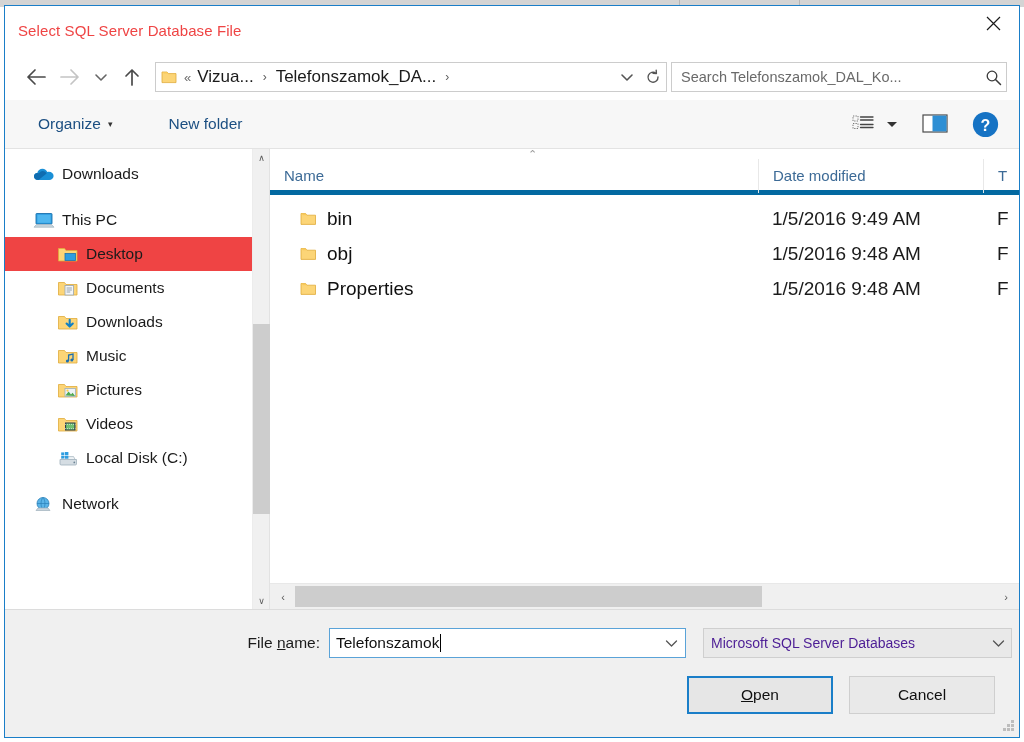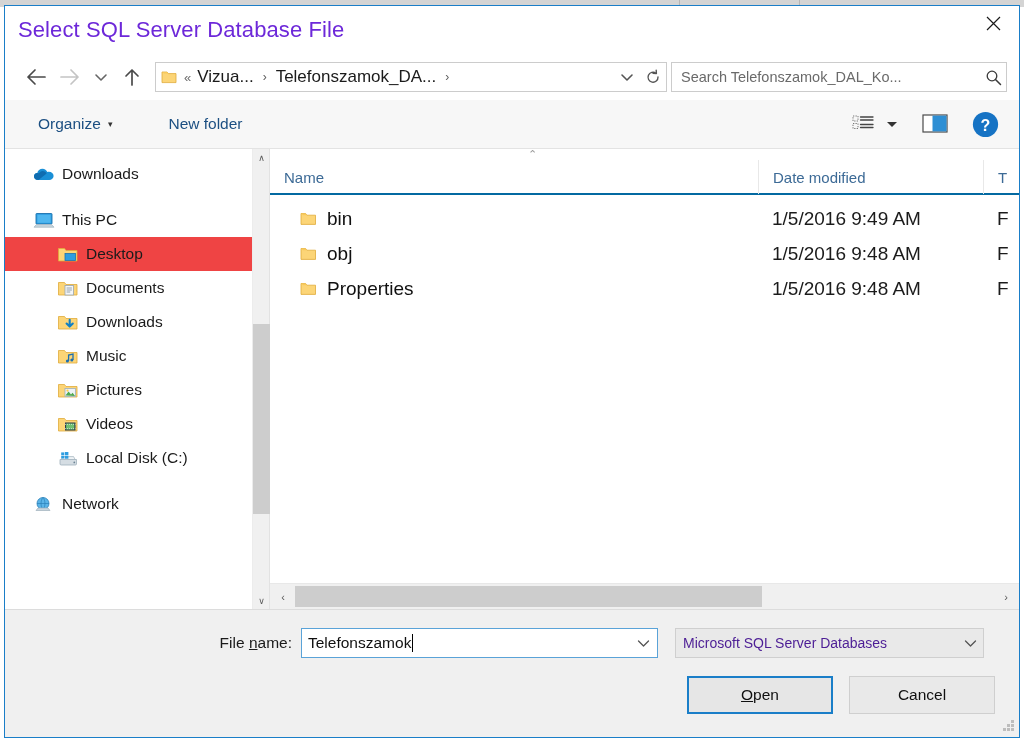--- a/index.html
+++ b/index.html
@@ -31,22 +31,22 @@
   }
   
   .titlebar {
     height: 48px; flex: 0 0 48px;
     background: #ffffff;
     display: flex; align-items: center;
     position: relative;
   }
   .title-text {
     padding-left: 13px;
-    font-size: 22px;
-    color: #6d28d9;
+    font-size: 15px;
+    color: #ef4444;
     letter-spacing: .1px;
   }
   .close-btn {
     position: absolute; right: 0; top: 0;
     width: 52px; height: 34px;
     display: flex; align-items: center; justify-content: center;
     cursor: pointer;
   }
   .close-btn svg { display:block; }
 
@@ -163,21 +163,21 @@
   .listpane { flex: 1 1 auto; display: flex; flex-direction: column; min-width: 0; background: #fff; }
   .sortbar { height: 12px; flex: 0 0 12px; position: relative; }
   .sort-indicator {
     position: absolute; left: 258px; top: 0px;
     color: #9a9a9a; font-size: 11px; line-height: 1;
   }
   .colheader {
     height: 34px; flex: 0 0 34px;
     display: flex; align-items: center;
     font-size: 15px; color: #3c6a96;
-    border-bottom: 2px solid #0369a1;
+    border-bottom: 5px solid #0369a1;
   }
   .col {
     height: 34px; display: flex; align-items: center;
     padding-left: 14px; cursor: pointer; white-space: nowrap; overflow: hidden;
   }
   .col + .col { border-left: 1px solid #e8e8e8; }
   .col-name { width: 488px; flex: 0 0 488px; }
   .col-date { width: 225px; flex: 0 0 225px; }
   .col-type { flex: 1 1 auto; }
 
@@ -214,21 +214,21 @@
     background: #f0f0f0;
     border-top: 1px solid #dcdcdc;
     position: relative;
   }
   .filename-row {
     position: absolute; left: 0; top: 18px; width: 100%;
     display: flex; align-items: center;
   }
   .fn-label {
     width: 296px; text-align: right; padding-right: 9px;
-    font-size: 15.5px; color: #1b1b1b;
+    font-size: 15.5px; color: #1b1b1b; margin-left: 28px;
   }
   .fn-label u { text-decoration: underline; }
   .fn-input {
     width: 357px; height: 30px; flex: 0 0 357px;
     background: #ffffff; border: 1px solid #5aa3d8;
     display: flex; align-items: center; padding: 0 2px 0 6px;
   }
   .fn-value { font-size: 15.5px; color: #101010; white-space: nowrap; }
   .fn-caret { width: 1px; height: 18px; background: #000; margin-left: 1px; }
   .fn-spacer { flex: 1 1 auto; }

